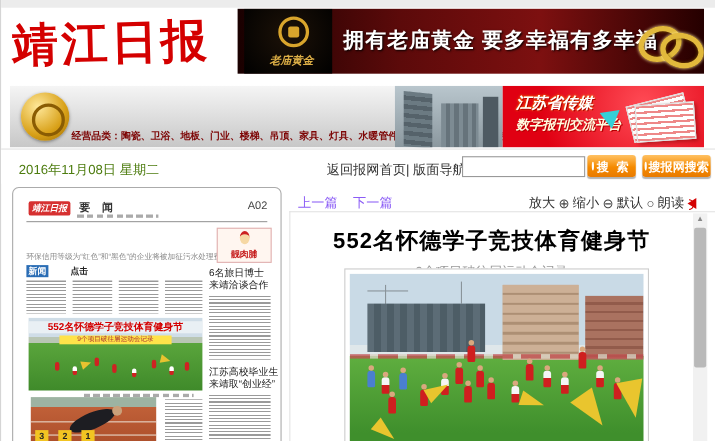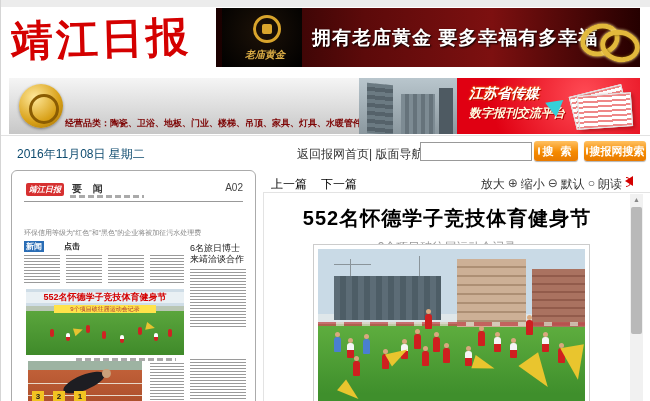--- a/index.html
+++ b/index.html
@@ -58,21 +58,21 @@
   .b2-arrow{position:absolute;left:92px;top:18px;width:0;height:0;border-left:16px solid #35d0d8;
             border-top:9px solid transparent;border-bottom:9px solid transparent;transform:rotate(-38deg);}
   .b2-papers{position:absolute;right:8px;top:6px;width:66px;height:44px;}
   .b2-papers i{position:absolute;background:#fff;border:1px solid #ddd;
                background-image:repeating-linear-gradient(180deg,#e88 0 2px,#fff 2px 5px);}
   .b2-papers i:nth-child(1){left:6px;top:6px;width:52px;height:32px;transform:rotate(-14deg);}
   .b2-papers i:nth-child(2){left:12px;top:10px;width:52px;height:32px;transform:rotate(-4deg);box-shadow:2px 2px 4px rgba(120,0,0,.5);}
 
   
   .datebar{position:absolute;left:0;top:135px;width:650px;height:31px;background:#fff;border-top:1px solid #e2e2e2;}
-  .date-text{position:absolute;left:16px;top:10px;font-size:12px;color:#0c4a6e;}
+  .date-text{position:absolute;left:16px;top:10px;font-size:12px;color:#4d7c0f;}
   .nav-links{position:absolute;left:296px;top:10px;font-size:12px;color:#333;}
   .nav-links span{cursor:pointer;}
   .search-input{position:absolute;left:419px;top:6px;width:104px;height:15px;border:1px solid #999;font-size:11px;padding:1px 3px;}
   .obtn{position:absolute;top:5px;height:20px;border:none;border-radius:3px;color:#fff;font-weight:bold;
         font-size:11px;background:linear-gradient(#ffc162,#f58a00 55%,#e87a00);box-shadow:0 1px 1px rgba(0,0,0,.3);
         cursor:pointer;display:flex;align-items:center;justify-content:center;gap:2px;white-space:nowrap;}
   .btn-search{left:533px;width:44px;letter-spacing:2px;}
   .btn-netsearch{left:583px;width:62px;}
   .mag{display:inline-block;width:6px;height:6px;border:1px solid #fff;border-radius:50%;position:relative;}
   .mag:after{content:"";position:absolute;left:5px;top:5px;width:3px;height:1px;background:#fff;transform:rotate(45deg);}
@@ -110,23 +110,23 @@
   .sprinter{position:absolute;left:16px;top:190px;width:114px;height:50px;overflow:hidden;
             background:linear-gradient(180deg,#9db3a2 0 18%,#c06038 18%,#a84b28);}
   .sprinter .lane{position:absolute;left:0;right:0;height:1px;background:#e8d8c8;}
   .sprinter .body{position:absolute;left:34px;top:14px;width:44px;height:15px;background:#1d1d22;border-radius:50%;transform:rotate(-22deg);}
   .sprinter .head{position:absolute;left:74px;top:8px;width:9px;height:9px;background:#caa07a;border-radius:50%;}
   .blocks{position:absolute;left:4px;top:30px;display:flex;gap:9px;}
   .blocks b{width:12px;height:12px;background:#f2c422;color:#222;font-size:8px;line-height:12px;text-align:center;font-weight:bold;}
 
   
   .rp-toolbar{position:absolute;left:262px;top:170px;width:388px;height:22px;background:#fff;}
-  .rp-link{position:absolute;top:6px;font-size:12px;color:#000000;cursor:pointer;}
+  .rp-link{position:absolute;top:6px;font-size:12px;color:#8b5cf6;cursor:pointer;}
   .rp-prev{left:8px;} .rp-next{left:58px;}
-  .rp-controls{position:absolute;right:18px;top:6px;font-size:12px;color:#333;display:flex;gap:3px;align-items:flex-start;white-space:nowrap;}
+  .rp-controls{position:absolute;right:18px;top:6px;font-size:12px;color:#333;display:flex;gap:3px;align-items:center;white-space:nowrap;}
   .ctl-icon{color:#444;font-size:12px;}
   .speaker{display:inline-block;width:0;height:0;border-right:8px solid #d40000;border-top:5px solid transparent;border-bottom:5px solid transparent;position:relative;}
   .speaker:after{content:"";position:absolute;left:1px;top:-4px;width:4px;height:8px;border:1px solid #d40000;border-left:none;border-radius:0 6px 6px 0;}
 
   .content-box{position:absolute;left:262px;top:192px;width:388px;height:209px;background:#fff;
                border-left:1px solid #e3e3e3;border-top:1px solid #e3e3e3;overflow:hidden;}
   .scrollbar{position:absolute;right:9px;top:1px;width:13px;height:208px;background:#f1f1f1;}
   .sb-up{width:13px;height:12px;font-size:7px;color:#888;text-align:center;line-height:12px;cursor:pointer;}
   .sb-thumb{position:absolute;left:1px;top:13px;width:11px;height:127px;background:#b9b9b9;border-radius:2px;cursor:pointer;}
   .article-inner{position:absolute;left:0;top:0;width:366px;text-align:center;}
@@ -211,20 +211,24 @@
 
   <div class="left-panel">
     <div class="mini-logo">靖江日报</div>
     <div class="mini-section">要 闻</div>
     <div class="mini-greek" style="left:58px;top:24px;width:74px;"></div>
     <div class="mini-pageno">A02</div>
     <div class="mini-rule"></div>
 
     <div class="mini-subhead">环保信用等级为“红色”和“黑色”的企业将被加征污水处理费</div>
 
+    <div class="seal">
+      <span class="face"></span>
+      <span class="seal-txt">靓肉脯</span>
+    </div>
 
     <div class="badge">
       <span class="b1">新闻</span><span class="b2">点击</span>
     </div>
 
     <div class="greek" style="left:12px;top:84px;width:36px;height:30px;"></div>
     <div class="greek" style="left:54px;top:84px;width:36px;height:30px;"></div>
     <div class="greek" style="left:96px;top:84px;width:36px;height:30px;"></div>
     <div class="greek" style="left:138px;top:84px;width:34px;height:30px;"></div>
 
@@ -255,20 +259,23 @@
       <div class="body"></div>
       <div class="head"></div>
       <div class="blocks">
         <b>3</b>
           <b>2</b>
           <b>1</b>
       </div>
     </div>
 
     <div class="greek" style="left:138px;top:192px;width:34px;height:46px;"></div>
+    <div class="side-head" style="left:178px;top:162px;">
+      <span>江苏高校毕业生</span><br><span>来靖取“创业经”</span>
+    </div>
     <div class="greek" style="left:178px;top:188px;width:56px;height:50px;"></div>
   </div>
 
   <div class="rp-toolbar">
     <span class="rp-link rp-prev">上一篇</span>
     <span class="rp-link rp-next">下一篇</span>
     <div class="rp-controls">
       <span>放大</span>
       <span class="ctl-icon">⊕</span>
       <span>缩小</span>

